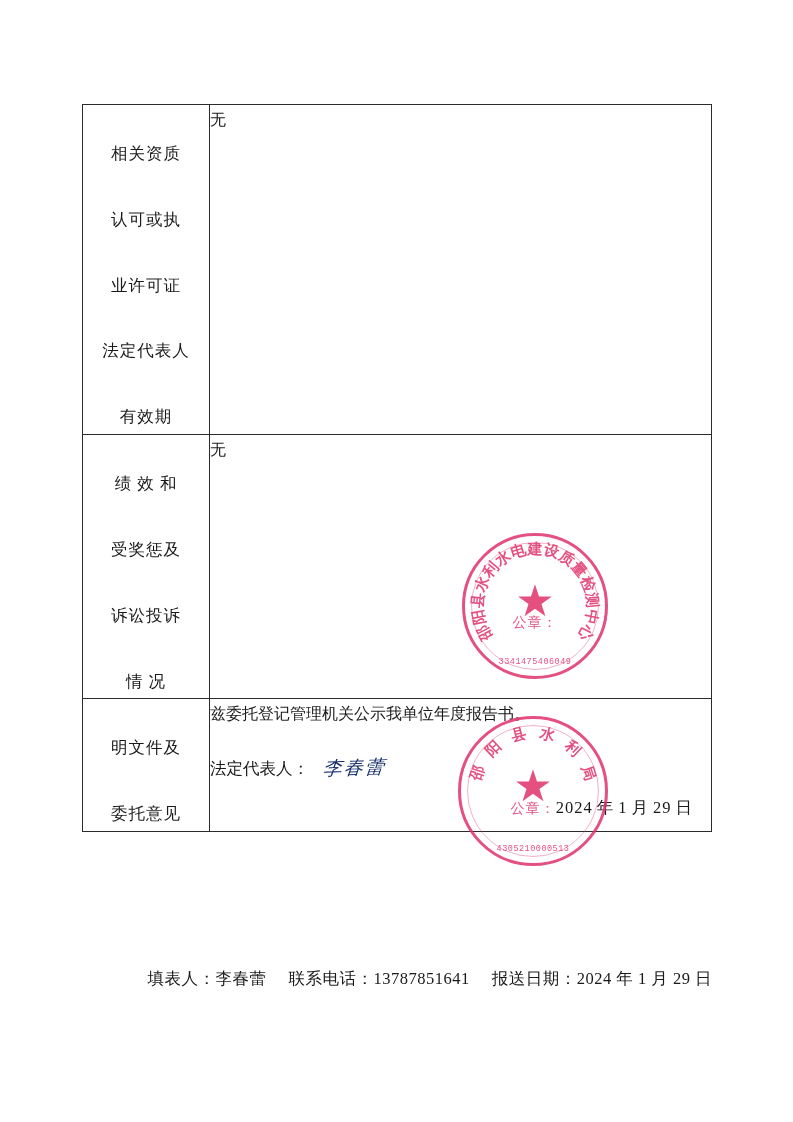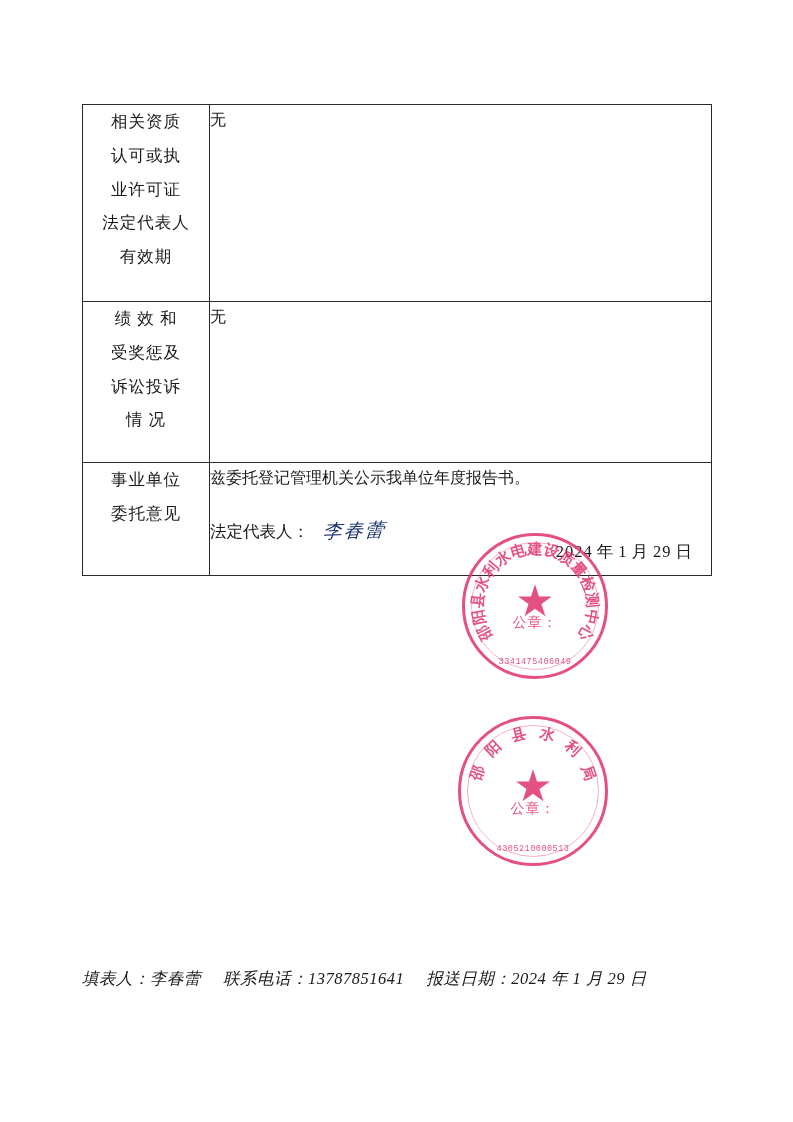--- a/index.html
+++ b/index.html
@@ -40,20 +40,21 @@
     vertical-align: middle;
     font-size: 16.5px;
     line-height: 2.05;
     letter-spacing: 1px;
     padding: 6px 4px;
     font-family: "Liberation Serif", "DejaVu Serif", serif;
   }
   .label-cell .ln {
     display: block;
     white-space: nowrap;
+    margin-top: 32px;
   }
   .value-cell {
     padding: 10px 12px 10px 12px;
     font-size: 16px;
     line-height: 1.9;
     position: relative;
   }
   .value-cell .txt {
     display: block;
   }
@@ -158,25 +159,24 @@
   #seal-2 {
     width: 150px; height: 150px;
     left: 458px; top: 716px;
   }
 
   .footer-line {
     position: absolute;
     left: 82px;
     top: 968px;
     width: 630px;
-    text-align: left;
+    text-align: right;
     font-size: 16.5px;
     letter-spacing: 0.5px;
     white-space: nowrap;
-    font-style: italic;
   }
   .footer-line .gap { display: inline-block; width: 22px; }
 </style>
 </head>
 <body>
 
 <div class="page">
 
   <table class="doc-table">
     <tbody>
@@ -201,21 +201,21 @@
           <span class="ln">情  况</span>
         </td>
         <td class="value-cell">
           <span class="txt">无</span>
         </td>
       </tr>
 
 
       <tr class="r4">
         <td class="label-cell">
-          <span class="ln">事业单位</span>
+          <span class="ln">明文件及</span>
           <span class="ln">委托意见</span>
         </td>
         <td class="value-cell">
           <span class="txt">兹委托登记管理机关公示我单位年度报告书。</span>
           <div class="sign-line">
             <span>法定代表人：</span>
             <span class="sign-name">李春蕾</span>
           </div>
           <div class="date-line">
             <span>2024</span><span class="sep">年</span><span>1</span><span class="sep">月</span><span>29</span><span class="sep">日</span>

